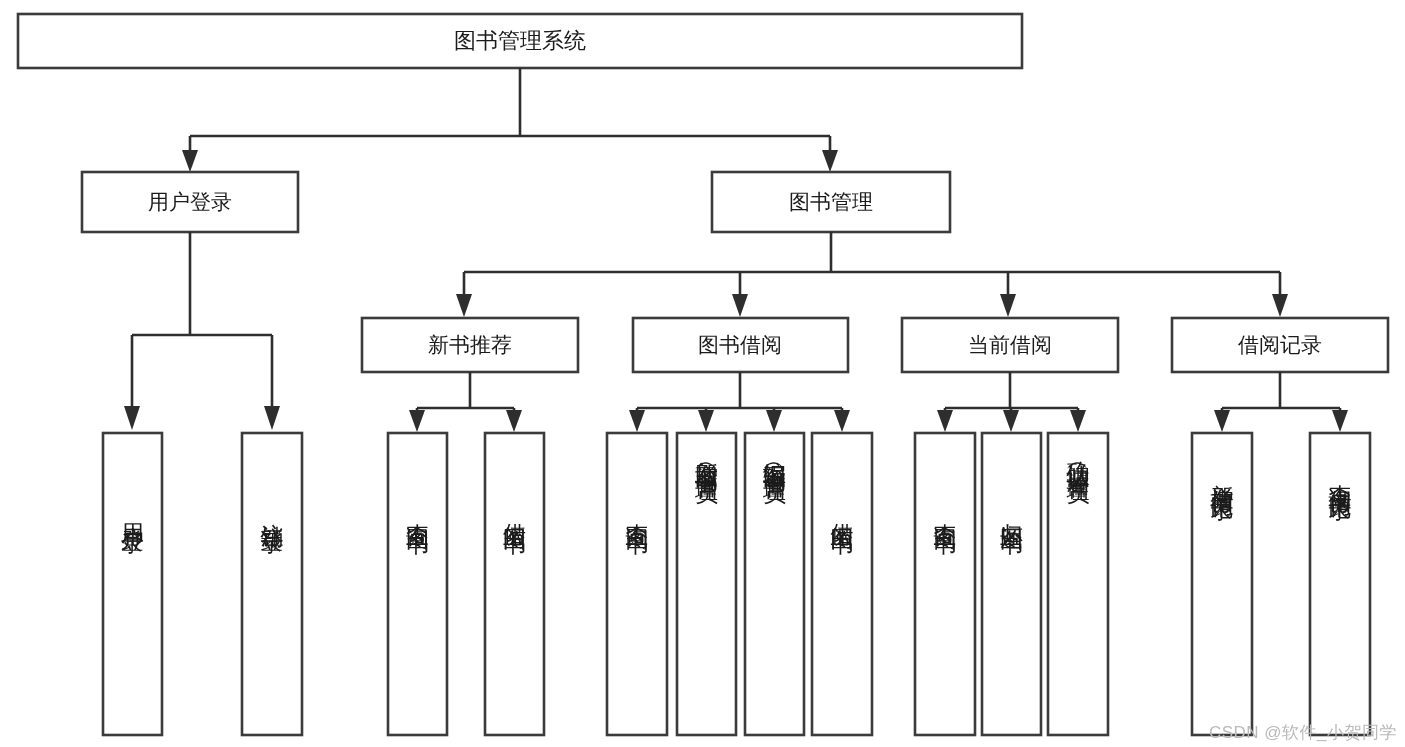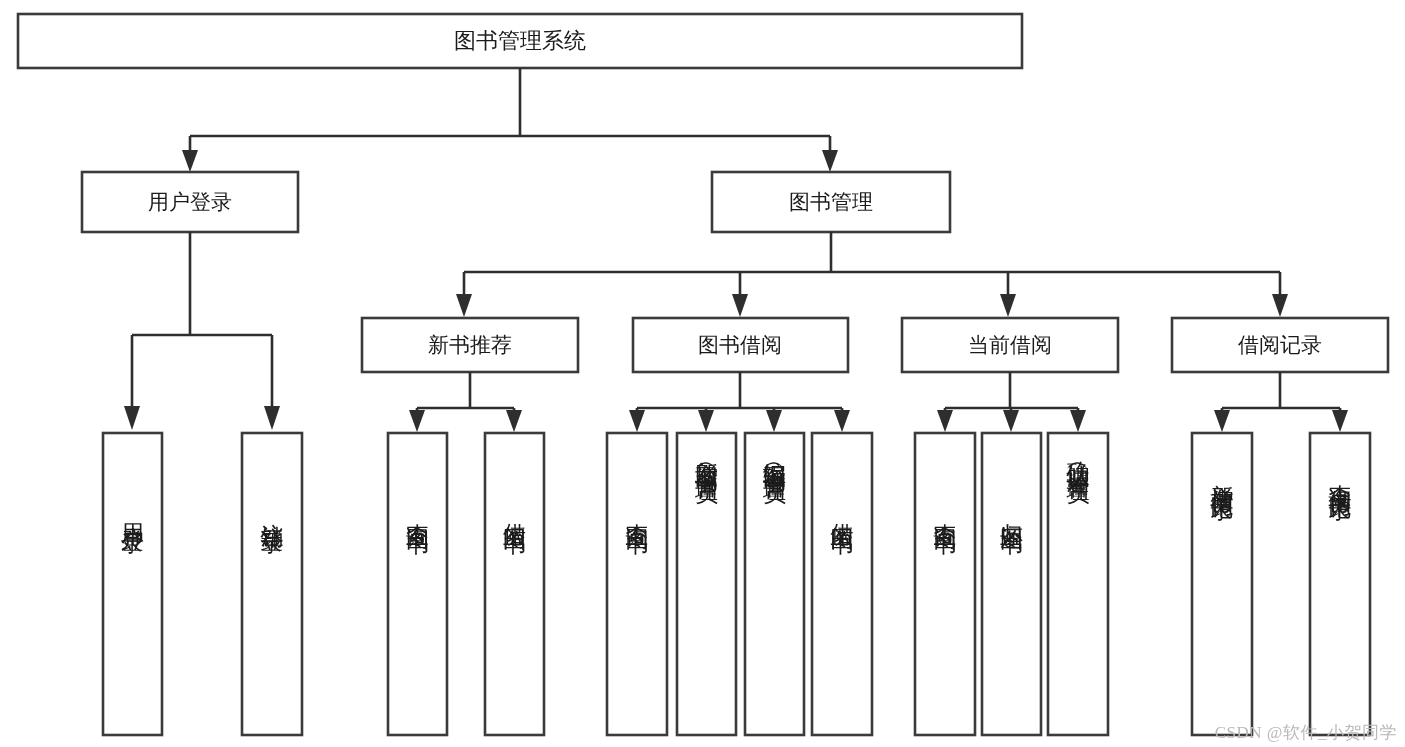--- a/index.html
+++ b/index.html
@@ -70,21 +70,21 @@
     line-height: 1;
     letter-spacing: 3px;
     color: #1b1b1b;
     white-space: nowrap;
     text-align: left;
   }
   .watermark {
     position: absolute;
     right: 8px;
     bottom: 3px;
-    font-family: Liberation Serif, serif;
+    font-family: Liberation Sans, sans-serif;
     font-size: 17px;
     color: #b9b9b9;
     letter-spacing: 0.5px;
     white-space: nowrap;
   }
 </style>
 </head>
 <body>
 
 <div id="diagram-root">

